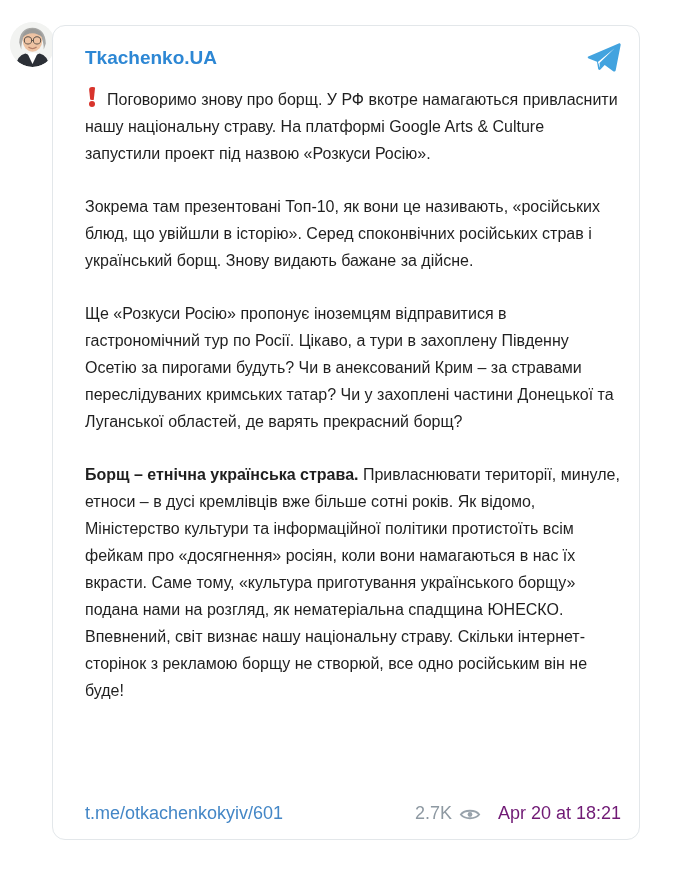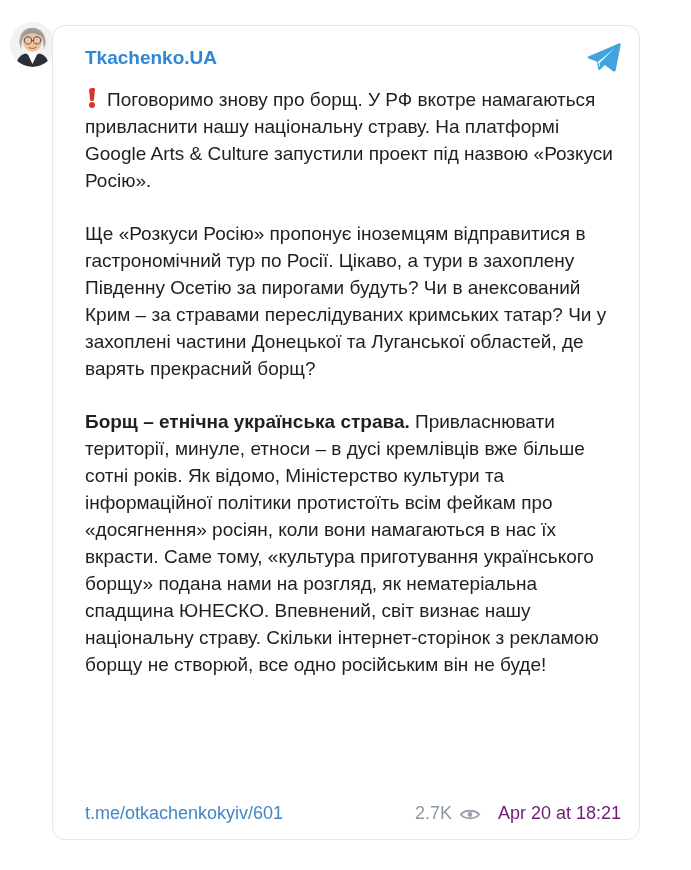--- a/index.html
+++ b/index.html
@@ -25,21 +25,21 @@
     display:flex;flex-direction:column;
   }
 
   .header{display:flex;justify-content:space-between;align-items:flex-start;}
   .author{
     display:inline-block;margin-top:7px;
     font-size:19px;font-weight:bold;color:#2d87d4;text-decoration:none;cursor:pointer;
   }
   .plane{display:inline-flex;margin-top:3px;cursor:pointer;}
 
-  .msg{margin-top:13px;font-size:19px;line-height:27px;color:#1f1f1f;}
+  .msg{margin-top:13px;font-size:16px;line-height:27px;color:#1f1f1f;}
   .msg p{margin:0 0 26px 0;}
   .msg p.last{margin-bottom:18px;}
   .msg b{font-weight:bold;}
 
   
   .excl{
     display:inline-block;position:relative;width:10px;height:20px;
     vertical-align:-2px;margin:0 10px 0 2px;
   }
   .excl::before{
@@ -98,20 +98,21 @@
       <span class="plane">
         <svg width="34" height="30" viewBox="0 0 34 30">
           <path fill="#42a3df" d="M1.3 13.5 L31.7 0.4 c1.05-.45 2.15.45 1.95 1.55 L28.7 27.2 c-.2 1.15-1.55 1.65-2.5.95 L17.7 22 13.4 26.5 c-.75.8-2.05.4-2.25-.65 L10 18.7 1.7 15.5 c-1.15-.45-1.3-1.55-.4-2 Z"></path>
           <path fill="#ffffff" d="M10.9 18.9 L27.6 5.3 12.5 20.1 13.2 25.2 Z"></path>
         </svg>
       </span>
     </div>
 
     <div class="msg">
       <p><span class="excl"></span><span>Поговоримо знову про борщ. У РФ вкотре намагаються привласнити нашу національну страву. На платформі Google Arts &amp; Culture запустили проект під назвою «Розкуси Росію».</span></p>
+      <p>Зокрема там презентовані Топ-10, як вони це називають, «російських блюд, що увійшли в історію». Серед споконвічних російських страв і український борщ. Знову видають бажане за дійсне.</p>
       <p>Ще «Розкуси Росію» пропонує іноземцям відправитися в гастрономічний тур по Росії. Цікаво, а тури в захоплену Південну Осетію за пирогами будуть? Чи в анексований Крим – за стравами переслідуваних кримських татар? Чи у захоплені частини Донецької та Луганської областей, де варять прекрасний борщ?</p>
       <p class="last"><b>Борщ – етнічна українська страва.</b><span> Привласнювати території, минуле, етноси – в дусі кремлівців вже більше сотні років. Як відомо, Міністерство культури та інформаційної політики протистоїть всім фейкам про «досягнення» росіян, коли вони намагаються в нас їх вкрасти. Саме тому, «культура приготування українського борщу» подана нами на розгляд, як нематеріальна спадщина ЮНЕСКО. Впевнений, світ визнає нашу національну страву. Скільки інтернет-сторінок з рекламою борщу не створюй, все одно російським він не буде!</span></p>
     </div>
 
     <div class="footer">
       <a class="link">t.me/otkachenkokyiv/601</a>
       <div class="meta">
         <span class="views">2.7K</span>
         <span class="eye">
           <svg width="22" height="13" viewBox="0 0 24 14">

